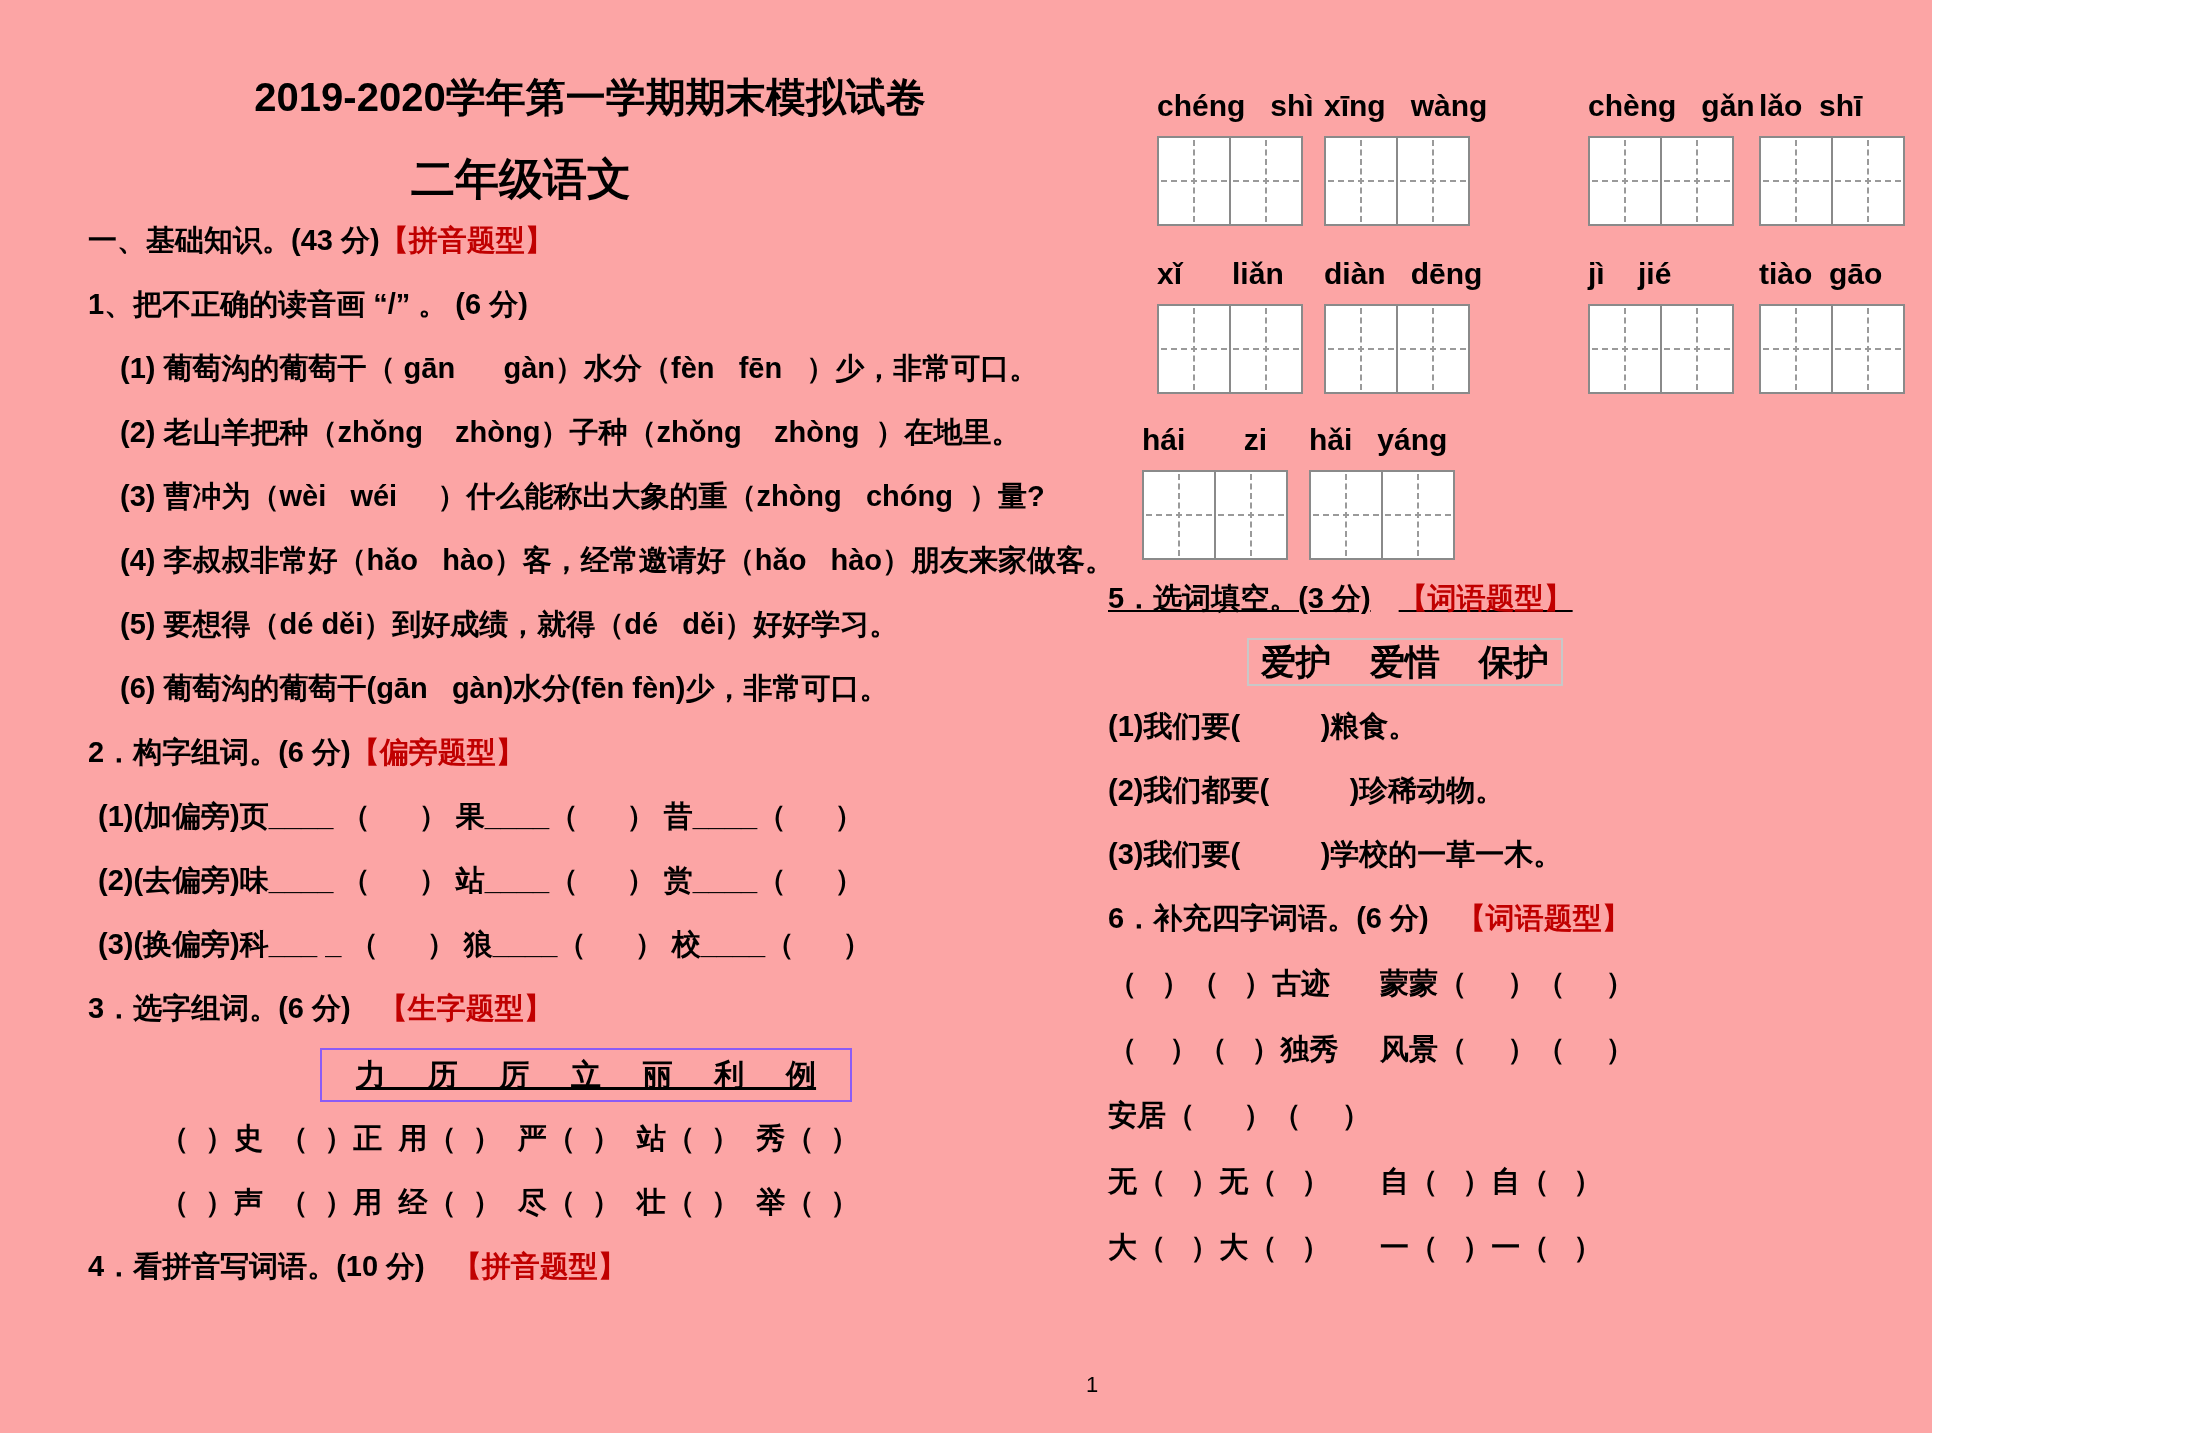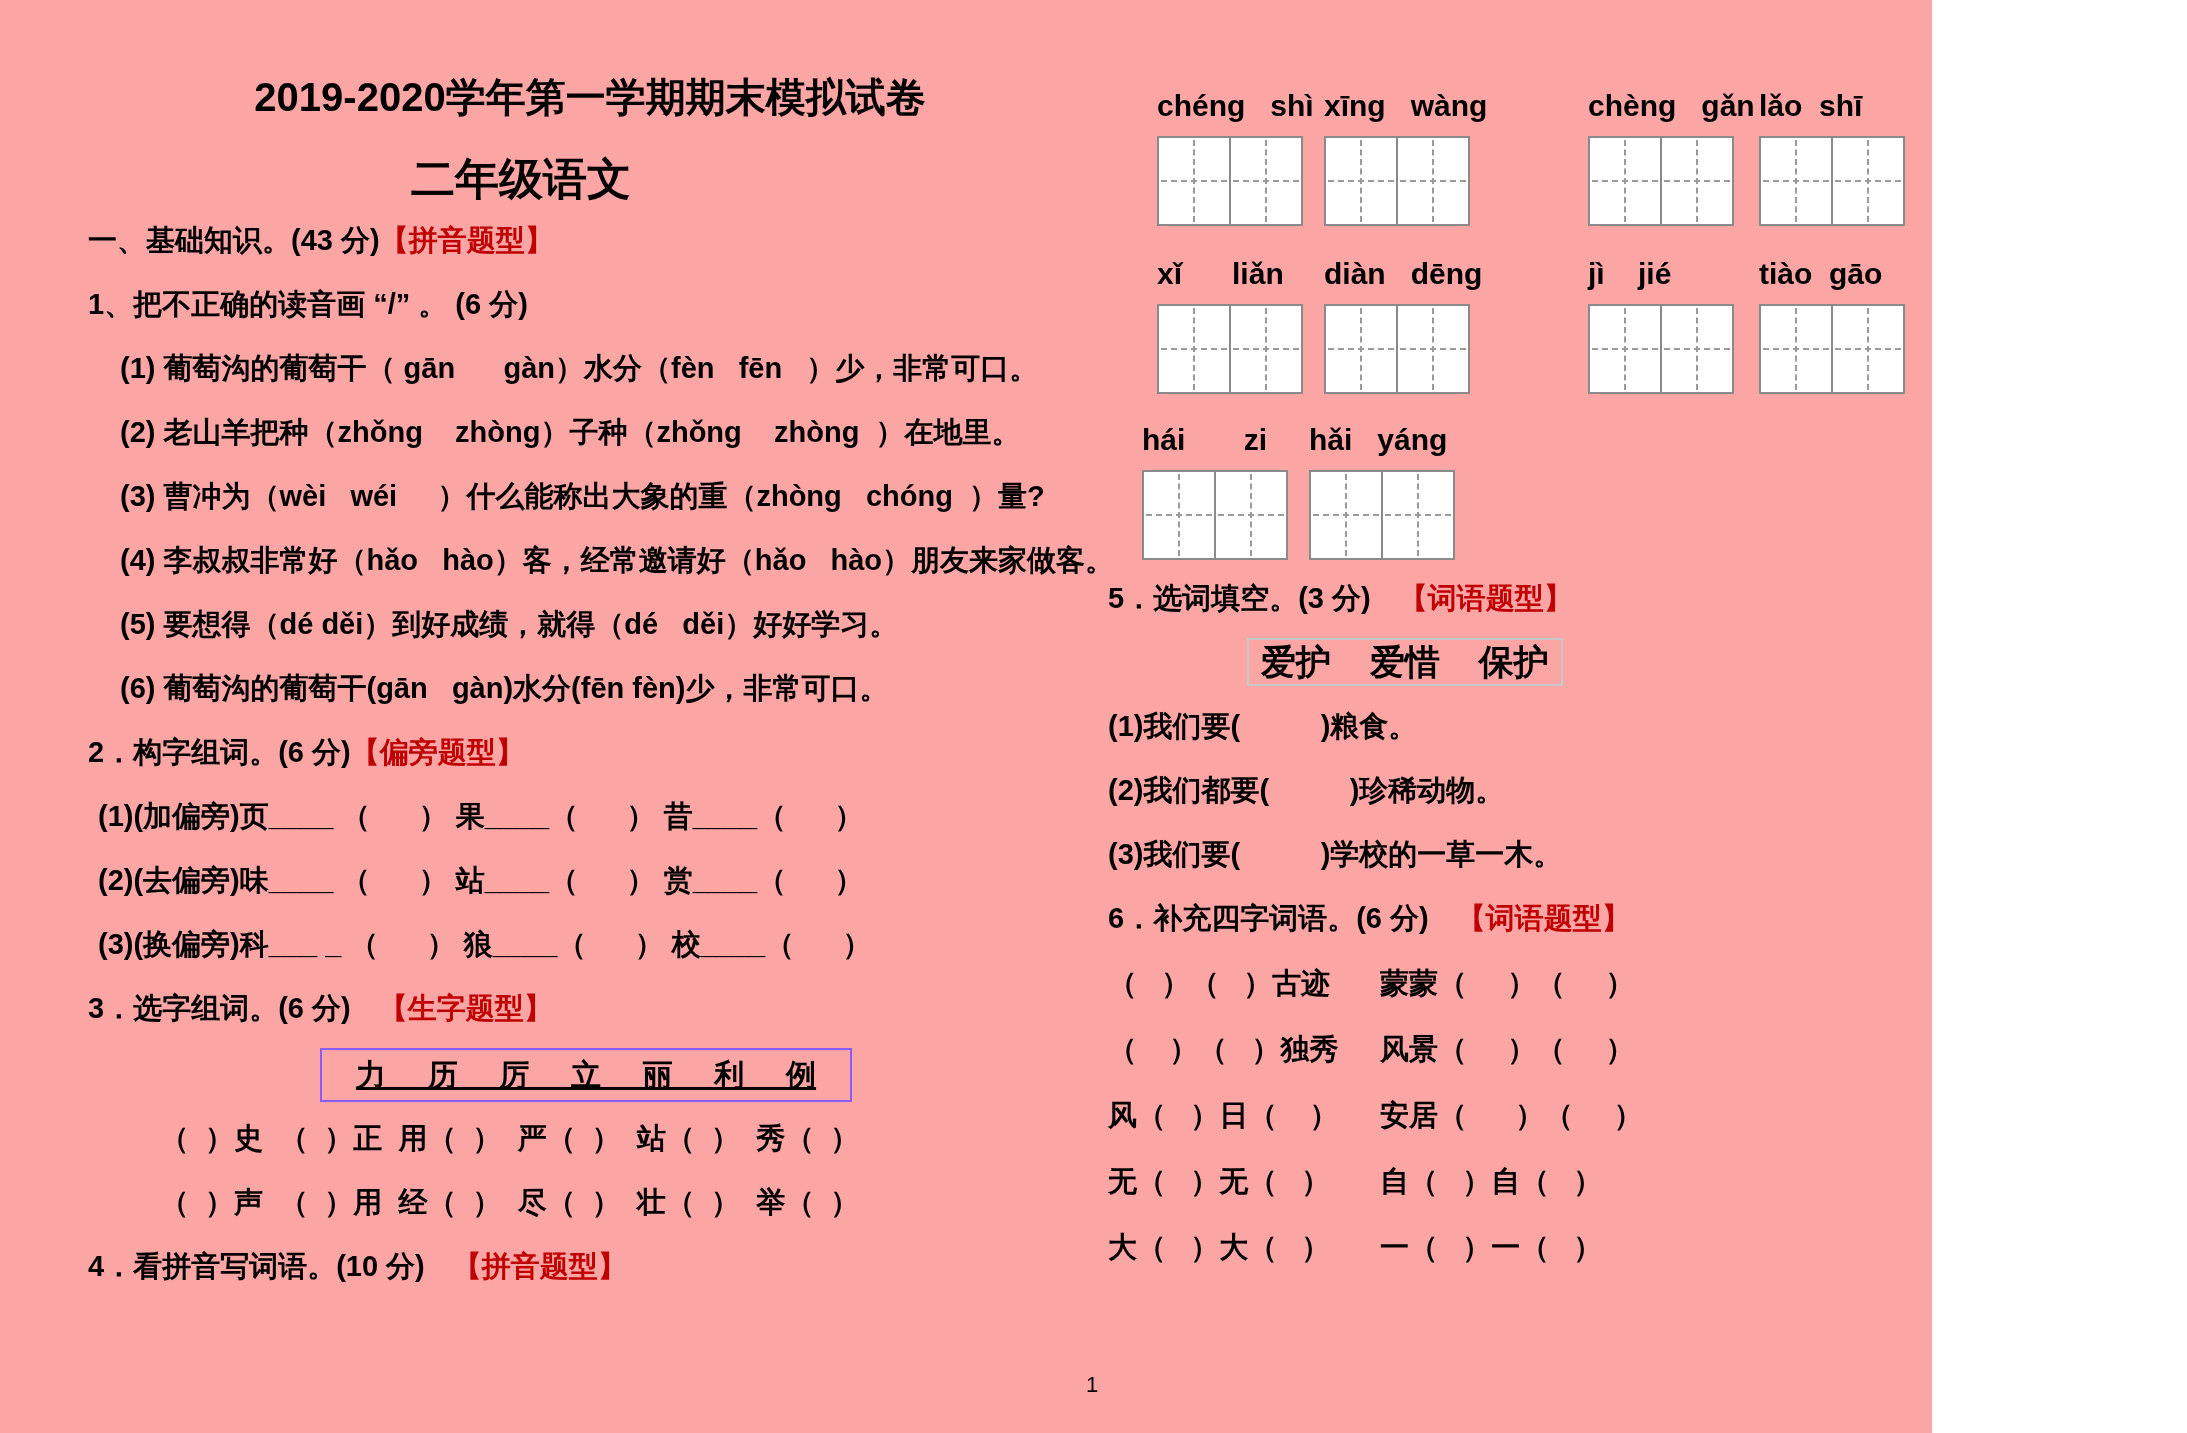--- a/index.html
+++ b/index.html
@@ -48,21 +48,21 @@
   .pcell + .pcell { border-left:2px solid #8a8a8a; }
   .pcell::before {
     content:""; position:absolute; left:50%; top:2px; bottom:2px; width:0;
     border-left:2px dashed #9a9a9a; margin-left:-1px;
   }
   .pcell::after {
     content:""; position:absolute; top:50%; left:2px; right:2px; height:0;
     border-top:2px dashed #9a9a9a; margin-top:-1px;
   }
   .rline { margin-left:8px; }
-  .mt6 { margin-top:6px; }
+  .mt6 { margin-top:6px;text-decoration:underline; }
   .mt8 { margin-top:8px; }
   .wordbank-wrap { margin:8px 0 0 147px; height:48px; }
   .wordbank {
     display:inline-block; border:2px solid #c8c8c8;
     font-size:35px; line-height:44px; padding:0 12px; white-space:pre;
   }
   .q6row { display:flex; font-size:29px; line-height:66px; white-space:pre; margin-left:8px; }
   .q6l { width:272px; }
   .pagenum {
     position:absolute; left:1086px; top:1372px;
@@ -184,19 +184,19 @@
 
     <div class="line rline mt6"><span>5．选词填空。(3 分)</span><span class="tag gap28">【词语题型】</span></div>
     <div class="wordbank-wrap"><span class="wordbank">爱护    爱惜    保护</span></div>
     <div class="line rline mt8">(1)我们要(          )粮食。</div>
     <div class="line rline">(2)我们都要(          )珍稀动物。</div>
     <div class="line rline">(3)我们要(          )学校的一草一木。</div>
 
     <div class="line rline"><span>6．补充四字词语。(6 分)</span><span class="tag gap56">【词语题型】</span></div>
     <div class="q6row"><span class="q6l">（   ）（   ）古迹</span><span>蒙蒙（     ）（     ）</span></div>
     <div class="q6row"><span class="q6l">（    ）（   ）独秀</span><span>风景（     ）（     ）</span></div>
-    <div class="q6row"><span class="q6l">风（   ）日（    ）</span><span>安居（      ）（     ）</span></div>
+    <div class="q6row"><span>安居（      ）（     ）</span></div>
     <div class="q6row"><span class="q6l">无（   ）无（   ）</span><span>自（   ）自（   ）</span></div>
     <div class="q6row"><span class="q6l">大（   ）大（   ）</span><span>一（   ）一（   ）</span></div>
   </div>
 
   <div class="pagenum">1</div>
 </div>
 
 </body></html>

